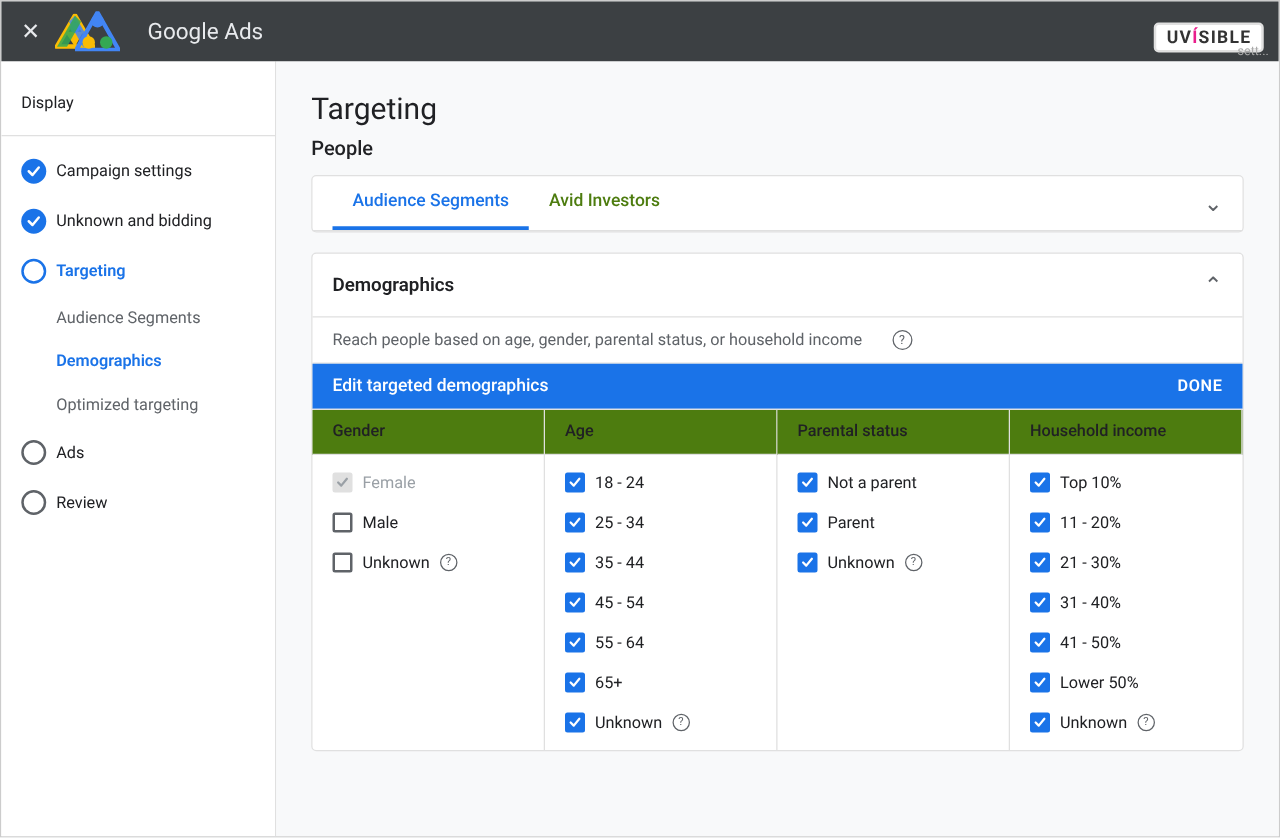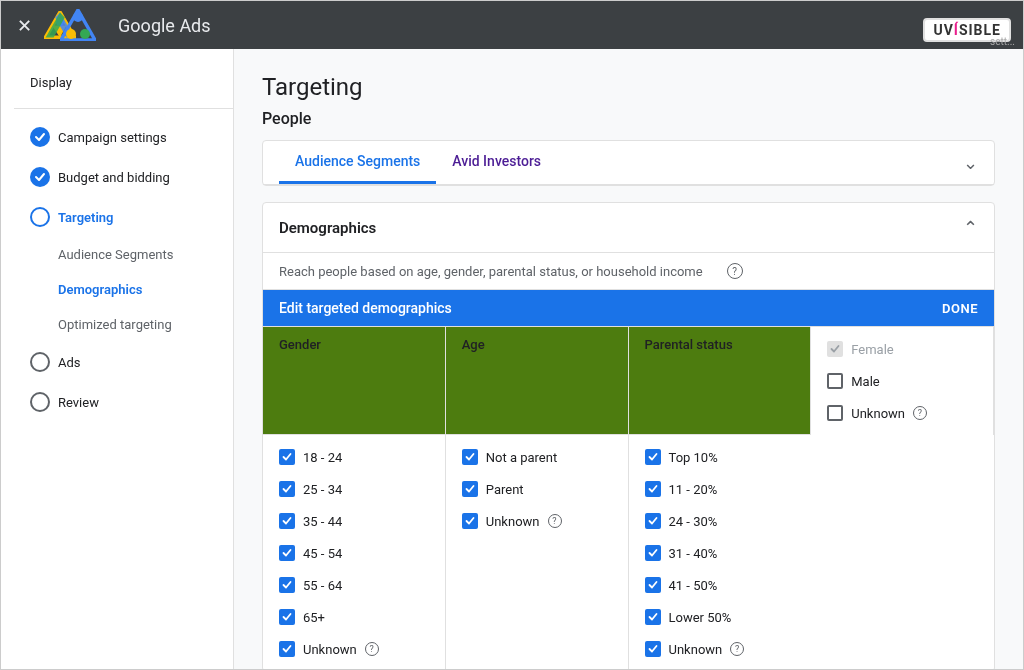--- a/index.html
+++ b/index.html
@@ -75,21 +75,20 @@
     }
 
     
     .sidebar {
       width: 220px;
       background: #fff;
       border-right: 1px solid #e0e0e0;
       padding: 16px 0;
       flex-shrink: 0;
       overflow-y: auto;
-      margin-left: 13px;
     }
     .sidebar-item {
       display: flex;
       align-items: center;
       padding: 10px 16px;
       cursor: pointer;
       font-size: 13px;
       color: #202124;
       gap: 8px;
     }
@@ -152,21 +151,21 @@
       align-items: center;
       padding: 0 16px;
       border-bottom: 1px solid #e0e0e0;
       justify-content: space-between;
     }
     .tabs-list { display: flex; }
     .tab-item {
       padding: 12px 16px;
       font-size: 14px;
       cursor: pointer;
-      color: #4c1d95;
+      color: #4d7c0f;
       border-bottom: 3px solid transparent;
       font-weight: 500;
     }
     .tab-item.active {
       color: #1a73e8;
       border-bottom-color: #1a73e8;
     }
     .chevron-down {
       color: #5f6368;
       font-size: 18px;
@@ -346,21 +345,21 @@
         </div>
         <span>Campaign settings</span>
       </div>
 
       <div class="sidebar-item">
         <div class="check-circle">
           <svg viewBox="0 0 12 12" fill="none">
               <polyline points="2,6 5,9 10,3" stroke="white" stroke-width="2" stroke-linecap="round" stroke-linejoin="round"></polyline>
             </svg>
         </div>
-        <span>Budget and bidding</span>
+        <span>Unknown and bidding</span>
       </div>
 
       <div class="sidebar-item active-blue">
         <div class="open-circle-blue"></div>
         <span>Targeting</span>
       </div>
 
       <div class="sidebar-item sub-item">
         <span>Audience Segments</span>
       </div>
@@ -411,20 +410,21 @@
 
         <div class="edit-bar">
           <span class="edit-bar-title">Edit targeted demographics</span>
           <span class="done-btn">DONE</span>
         </div>
 
         <div class="demo-table">
           <div class="col-header">Gender</div>
           <div class="col-header">Age</div>
           <div class="col-header">Parental status</div>
+          <div class="col-header">Household income</div>
 
           <div class="col-body">
 
             <div class="checkbox-row">
               <div class="cb-disabled">
                 <svg viewBox="0 0 10 10" fill="none">
                     <polyline points="1.5,5 4,7.5 8.5,2" stroke="#9aa0a6" stroke-width="1.8" stroke-linecap="round" stroke-linejoin="round"></polyline>
                   </svg>
               </div>
               <span class="gray-text">Female</span>
@@ -546,21 +546,21 @@
                   </svg>
                 </div>
               <span>11 - 20%</span>
             </div>
             <div class="checkbox-row">
               <div class="cb-checked">
                   <svg viewBox="0 0 10 10" fill="none">
                     <polyline points="1.5,5 4,7.5 8.5,2" stroke="white" stroke-width="1.8" stroke-linecap="round" stroke-linejoin="round"></polyline>
                   </svg>
                 </div>
-              <span>24 - 30%</span>
+              <span>21 - 30%</span>
             </div>
             <div class="checkbox-row">
               <div class="cb-checked">
                   <svg viewBox="0 0 10 10" fill="none">
                     <polyline points="1.5,5 4,7.5 8.5,2" stroke="white" stroke-width="1.8" stroke-linecap="round" stroke-linejoin="round"></polyline>
                   </svg>
                 </div>
               <span>31 - 40%</span>
             </div>
             <div class="checkbox-row">

